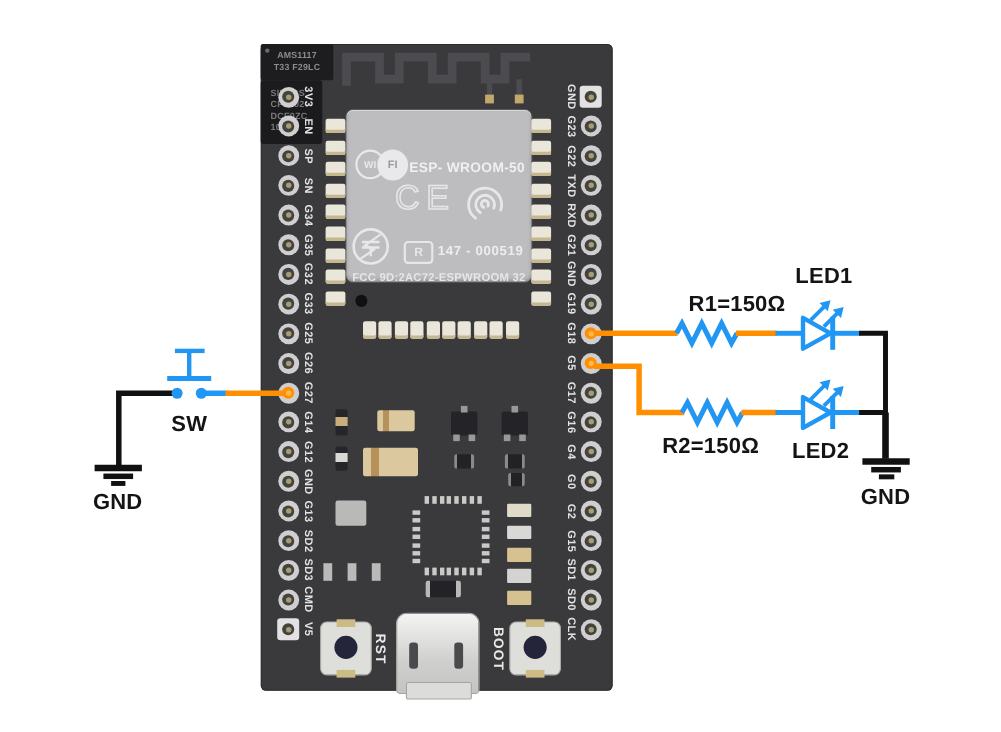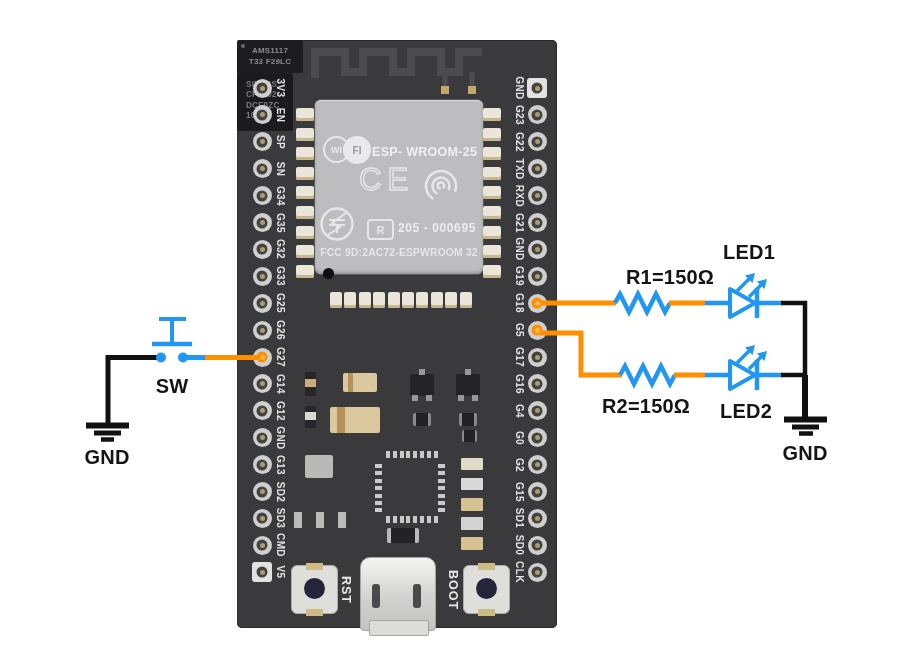--- a/index.html
+++ b/index.html
@@ -16,21 +16,21 @@
   .core{position:absolute;left:50%;top:50%;width:5px;height:5px;border-radius:50%;
         background:#a89c72;transform:translate(-50%,-50%);}
   .core.wired-core{background:#ffb84d;}
   .pin-label{position:absolute;transform:translate(-50%,-50%) rotate(90deg);
              font-size:10px;font-weight:700;color:#e3e3e3;letter-spacing:.4px;white-space:nowrap;}
   .castel{position:absolute;background:#eae6da;border-radius:2px;
           box-shadow:inset 0 -3px 0 #c5b88f;}
   
   #antenna{position:absolute;left:70px;top:2px;}
   
-  #module{position:absolute;left:78px;top:60px;width:168px;height:174px;background:#bdbdbf;
+  #module{position:absolute;left:78px;top:60px;width:168px;height:156px;background:#bdbdbf;
           border-radius:6px;box-shadow:inset 0 1px 0 #d9d9db, inset 0 -2px 3px #97979a, 0 0 0 1px #59595c;}
   #module *{position:absolute;}
   #wifi-logo{left:8px;top:36px;width:50px;height:26px;}
   #wifi-c1{left:0;top:0;width:23px;height:23px;border:2.5px solid #e9e9eb;border-radius:50%;
            color:#e9e9eb;font-size:9px;font-weight:700;display:flex;align-items:center;justify-content:center;}
   #wifi-c2{left:20px;top:0;width:28px;height:28px;background:#e9e9eb;border-radius:50%;
            color:#9a9a9e;font-size:10px;font-weight:700;display:flex;align-items:center;justify-content:center;}
   #module-name{left:57px;top:45px;font-size:12.5px;font-weight:700;color:#f0f0f2;
                letter-spacing:.3px;white-space:nowrap;}
   #ce-mark{left:44px;top:62px;font-size:31px;font-weight:400;letter-spacing:6px;
@@ -112,38 +112,38 @@
       <path d="M138,30 V46 M165,30 V46" fill="none" stroke="#4b4b50" stroke-width="5"></path>
       <rect x="134" y="44" width="8" height="8" fill="#c2a86a"></rect>
       <rect x="161" y="44" width="8" height="8" fill="#c2a86a"></rect>
     </svg>
 
     <div id="module">
       <div id="wifi-logo">
         <div id="wifi-c1">WI</div>
         <div id="wifi-c2">FI</div>
       </div>
-      <div id="module-name">ESP- WROOM-25</div>
+      <div id="module-name">ESP- WROOM-50</div>
       <div id="ce-mark">CE</div>
       <svg id="cert-swirl" width="40" height="46" viewBox="0 0 40 46">
         <g fill="none" stroke="#e7e7e9" stroke-width="2.6" stroke-linecap="round" transform="translate(20,24) rotate(-18)">
           <path d="M-12,9 A 15 15 0 1 1 12,9"></path>
           <path d="M-6.5,5.5 A 8.5 8.5 0 1 1 6.5,5.5"></path>
           <path d="M-2,2 A 3.2 3.2 0 1 1 2,2"></path>
         </g>
       </svg>
       <svg id="giteki" width="40" height="40" viewBox="0 0 40 40">
         <g fill="none" stroke="#e7e7e9">
           <circle cx="20" cy="20" r="15.5" stroke-width="2.4"></circle>
           <path d="M12,16 H28 M12,21 H28 M20,21 V29" stroke-width="2.2"></path>
           <path d="M29,9 L15,19 L23,23 L11,31" stroke-width="2"></path>
         </g>
       </svg>
       <div id="r-box">R</div>
-      <div id="cert-number">205 - 000695</div>
+      <div id="cert-number">147 - 000519</div>
       <div id="fcc-line">FCC 9D:2AC72-ESPWROOM 32</div>
       <div id="mod-dot"></div>
     </div>
 
     <div id="comp-a1" class="comp"></div>
     <div id="comp-a2" class="comp"></div>
     <div id="cap1" class="comp"></div>
     <div id="cap2" class="comp"></div>
     <div id="sot1" class="sot">
       <div class="leg lt"></div>

